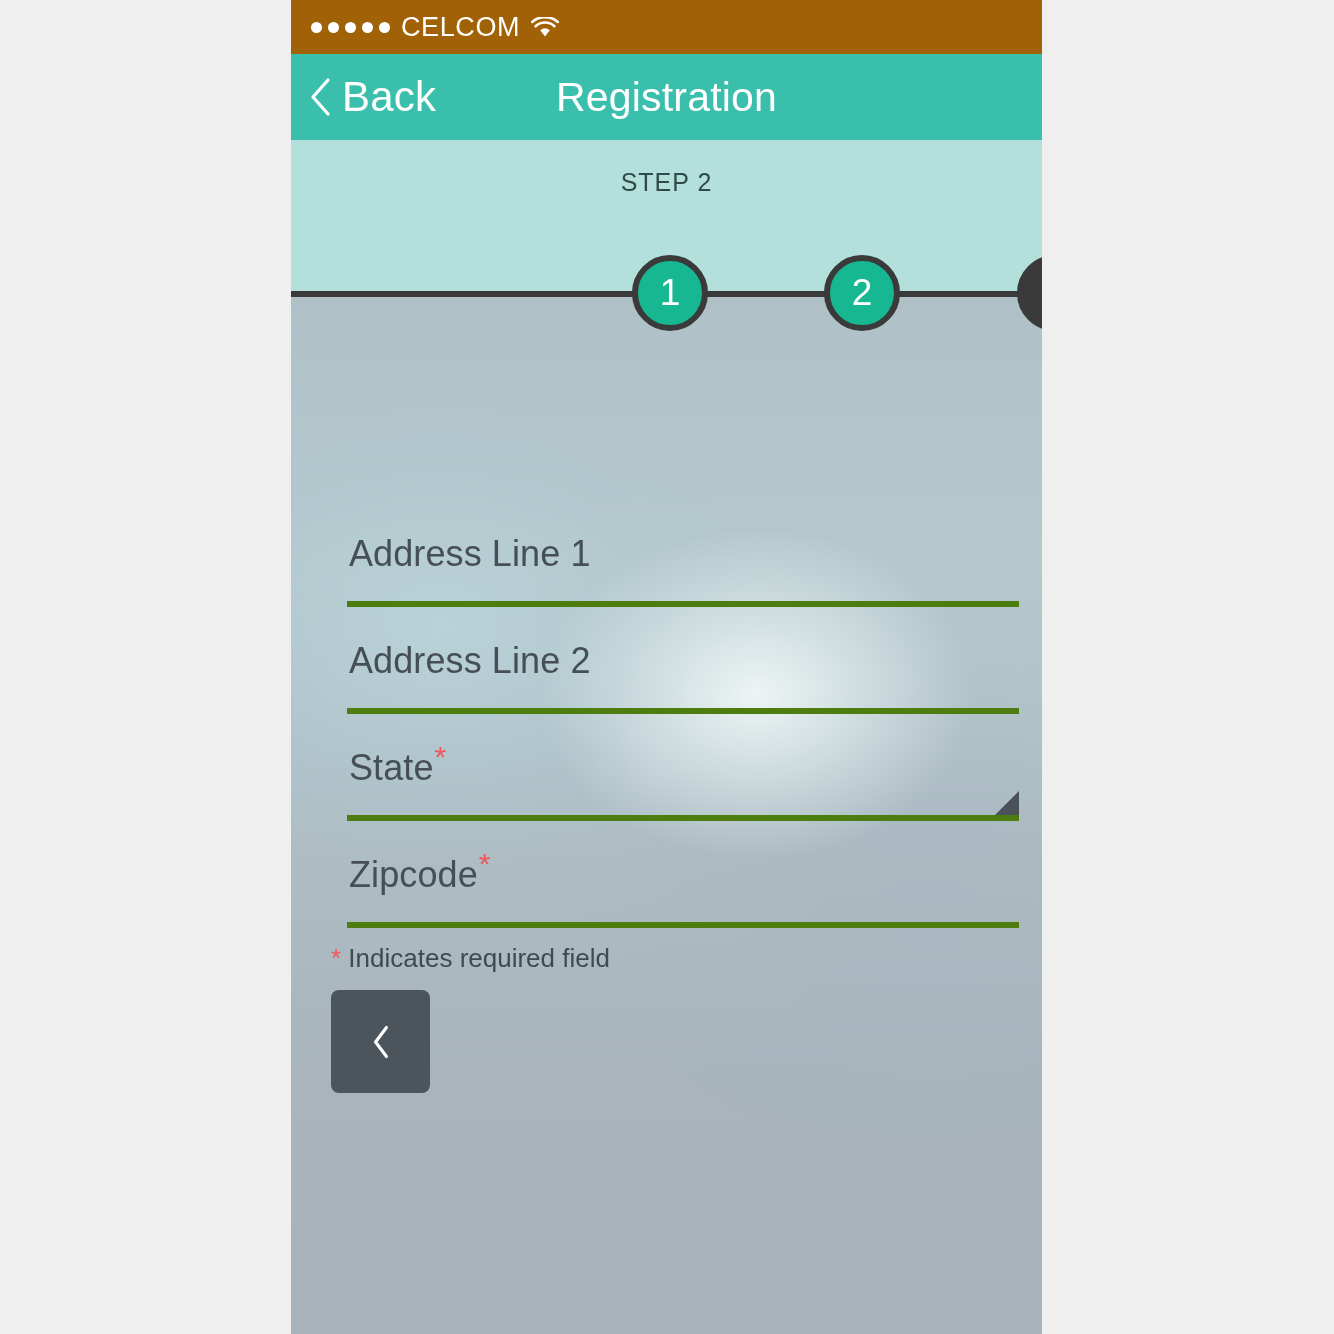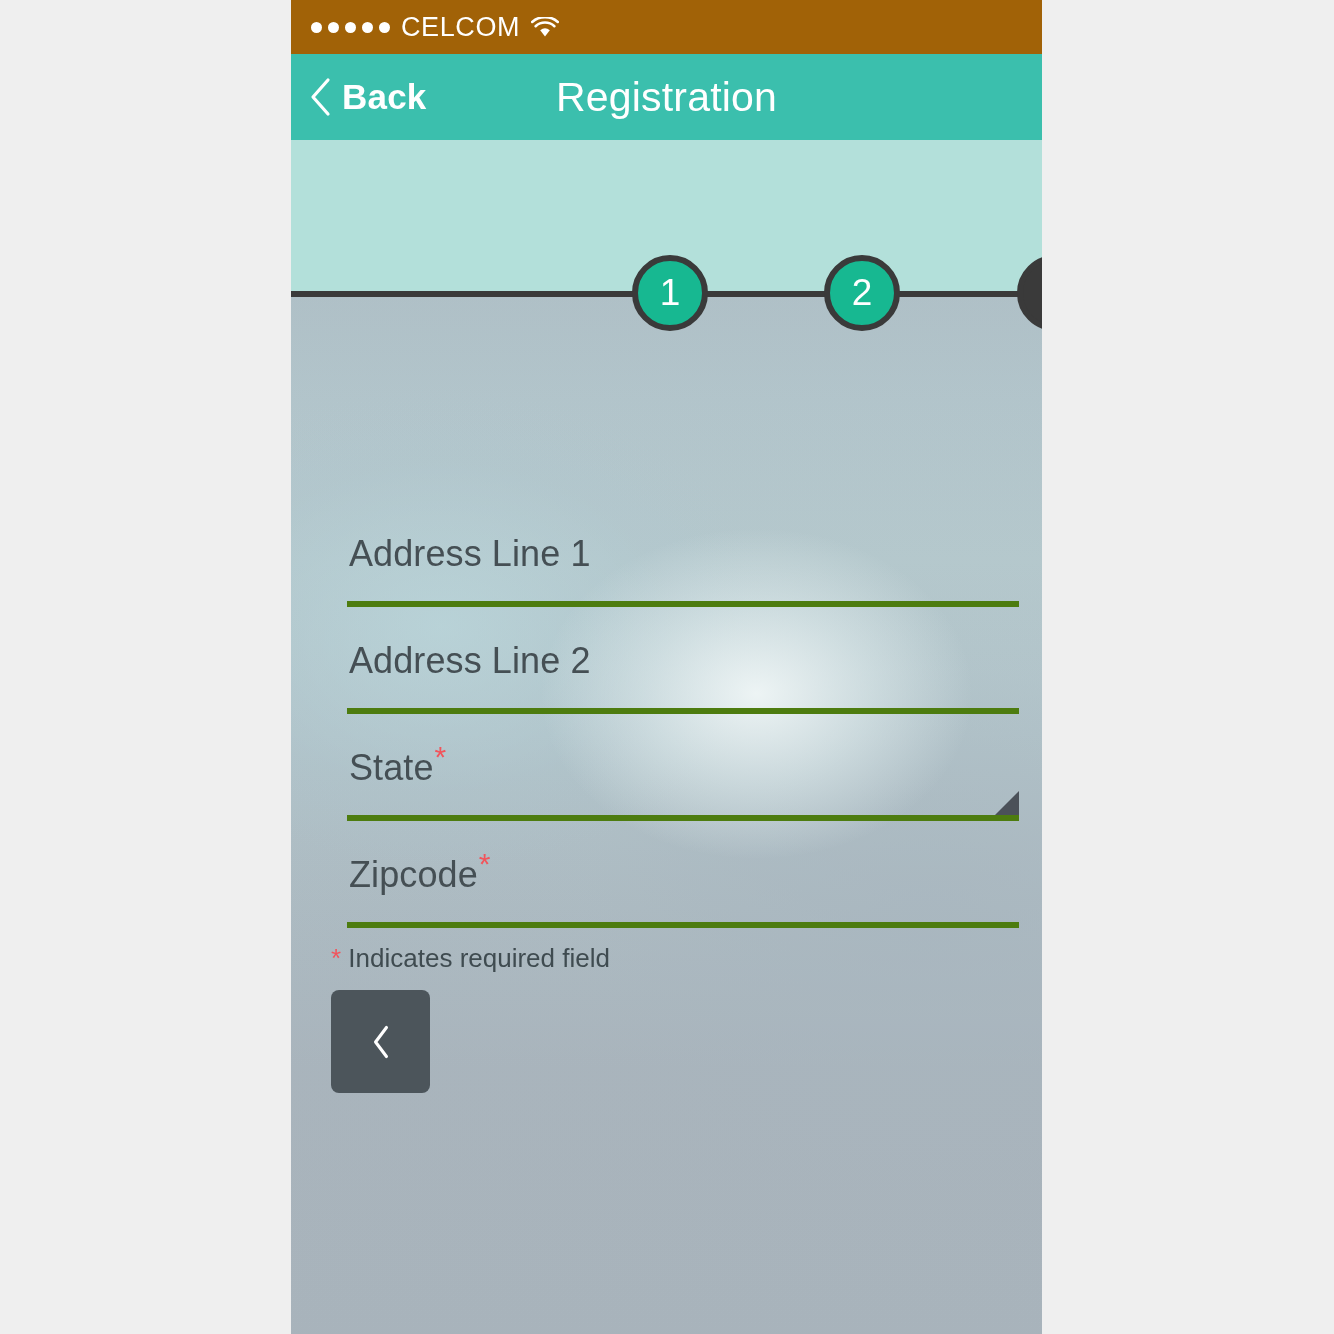--- a/index.html
+++ b/index.html
@@ -128,22 +128,22 @@
     display: flex;
     align-items: center;
     gap: 11px;
     cursor: pointer;
   }
   .chev-left {
     width: 22px; height: 40px;
     display: block;
   }
   #back-label {
-    font-size: 35px;
-    font-weight: 700;
+    font-size: 42px;
+    font-weight: 400;
     letter-spacing: 0.2px;
   }
   #nav-title {
     position: absolute;
     left: 0; right: 0; top: 0;
     height: 86px;
     line-height: 86px;
     text-align: center;
     font-size: 41px;
     letter-spacing: 0.2px;
@@ -342,20 +342,21 @@
           <svg class="chev-left" viewBox="0 0 22 40" xmlns="http://www.w3.org/2000/svg">
             <path d="M19 3 L4 20 L19 37" stroke="#ffffff" stroke-width="3.2" fill="none" stroke-linecap="round" stroke-linejoin="round"></path>
           </svg>
         </span>
         <span id="back-label">Back</span>
       </div>
       <div id="nav-title">Registration</div>
     </div>
 
     <div id="step-header">
+      <div id="step-label">STEP 2</div>
     </div>
 
     <div id="stepper">
       <div id="step-line"></div>
       <div id="sc1" class="step-circle active">
         <span>1</span>
       </div>
       <div id="sc2" class="step-circle active">
         <span>2</span>
       </div>

